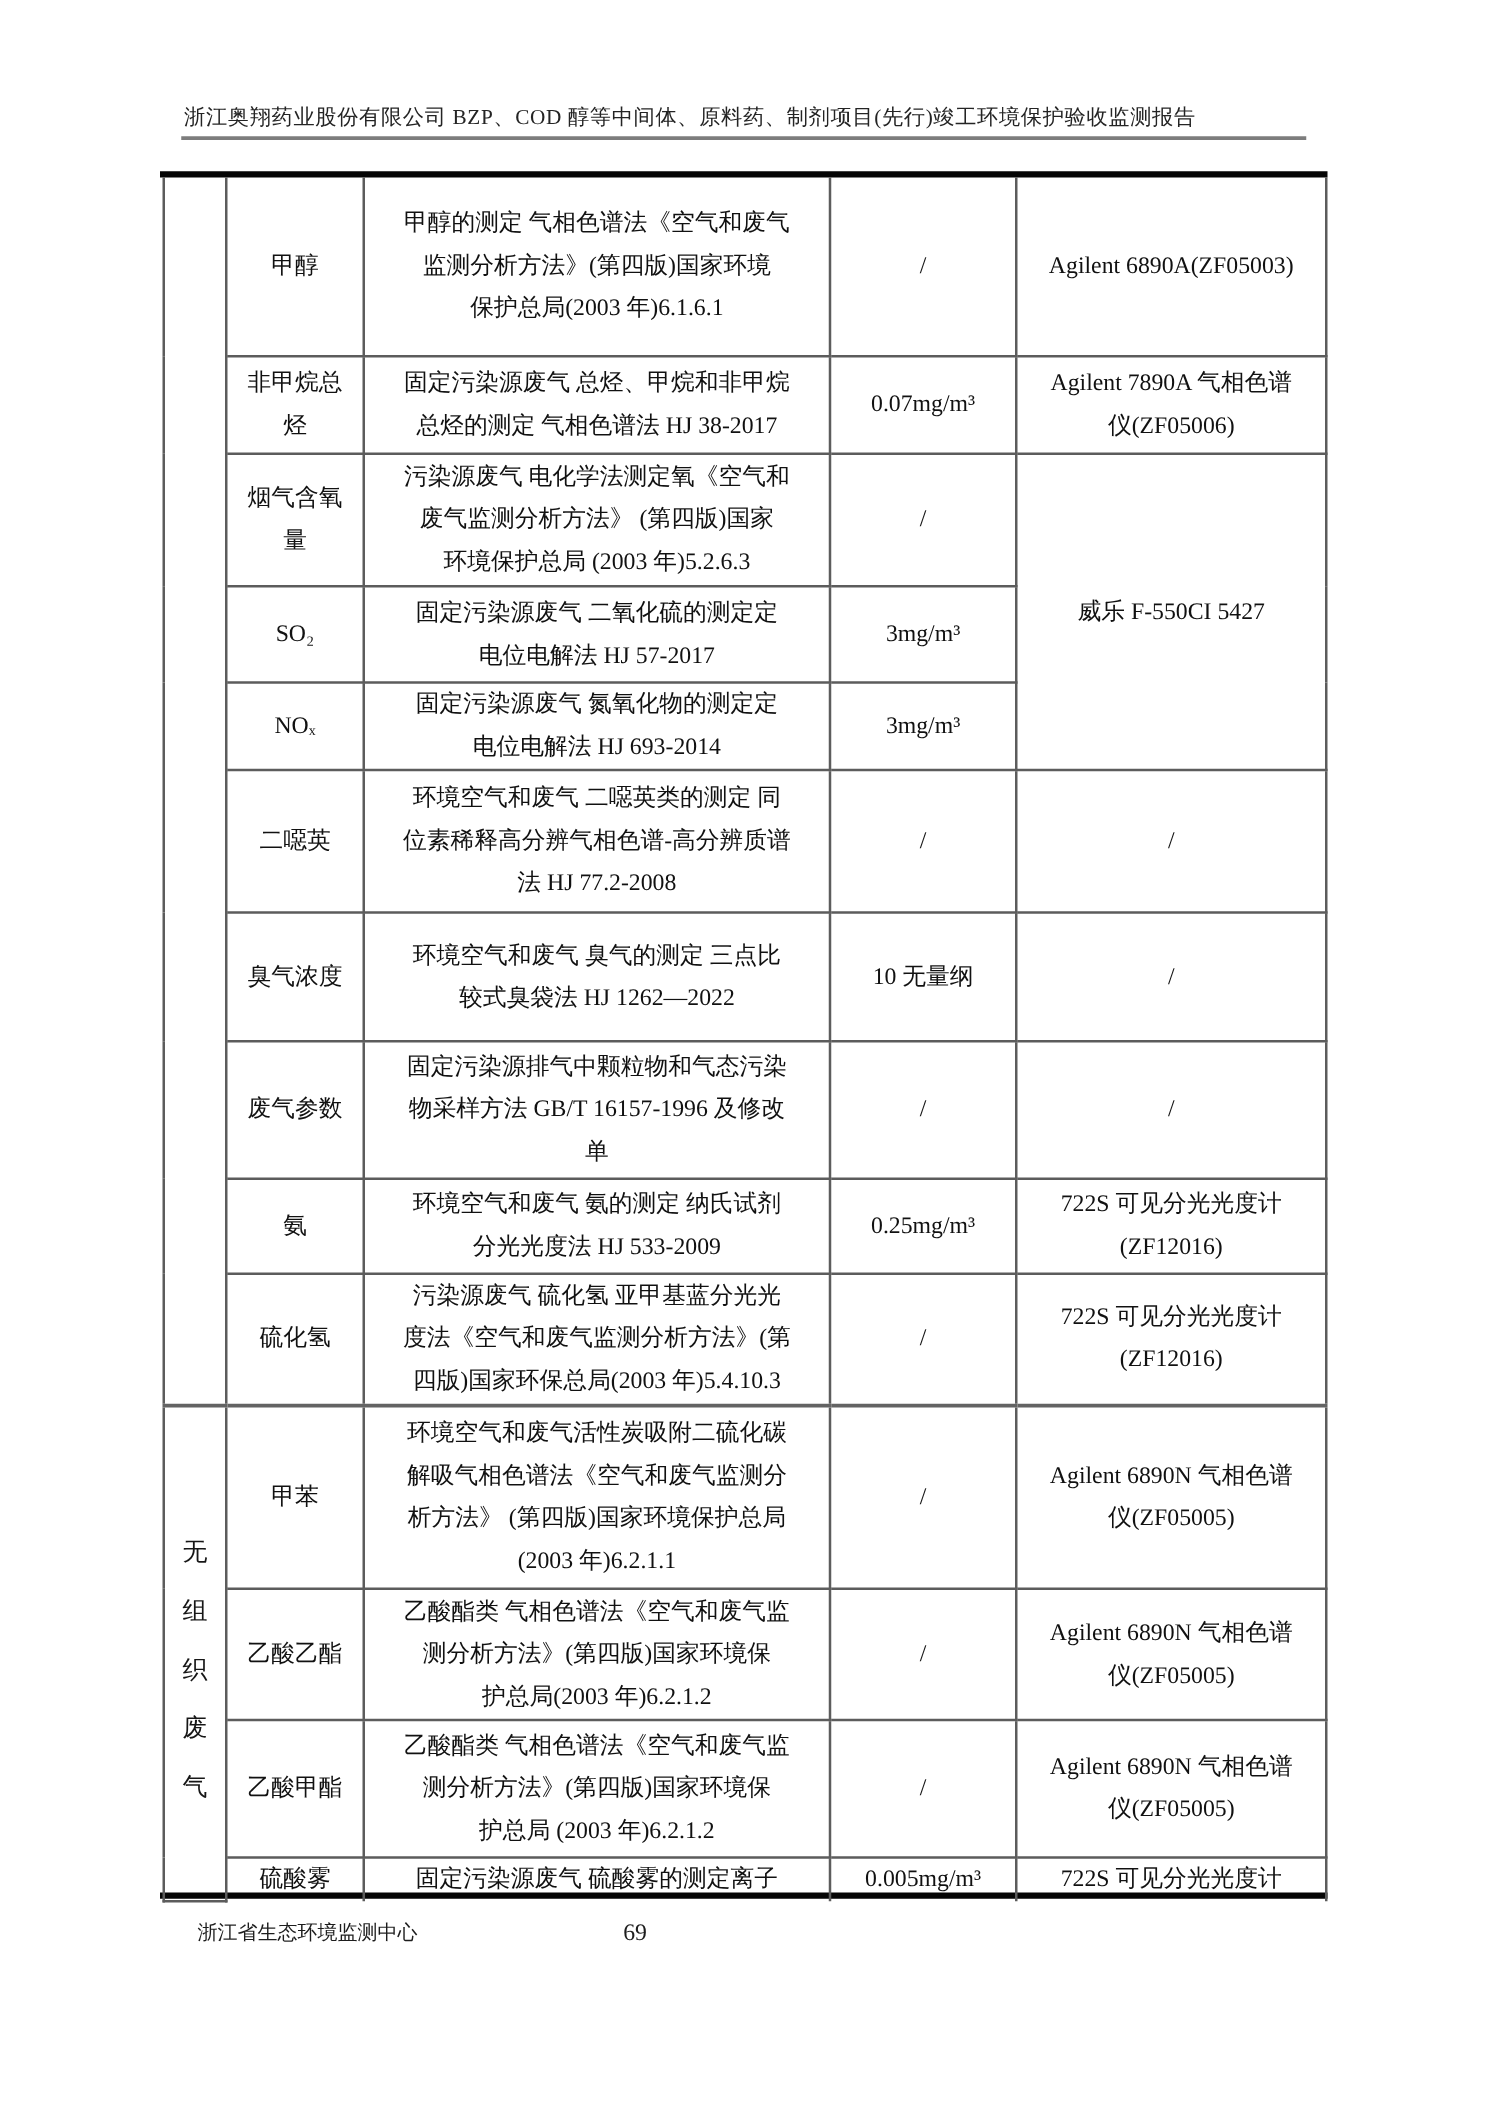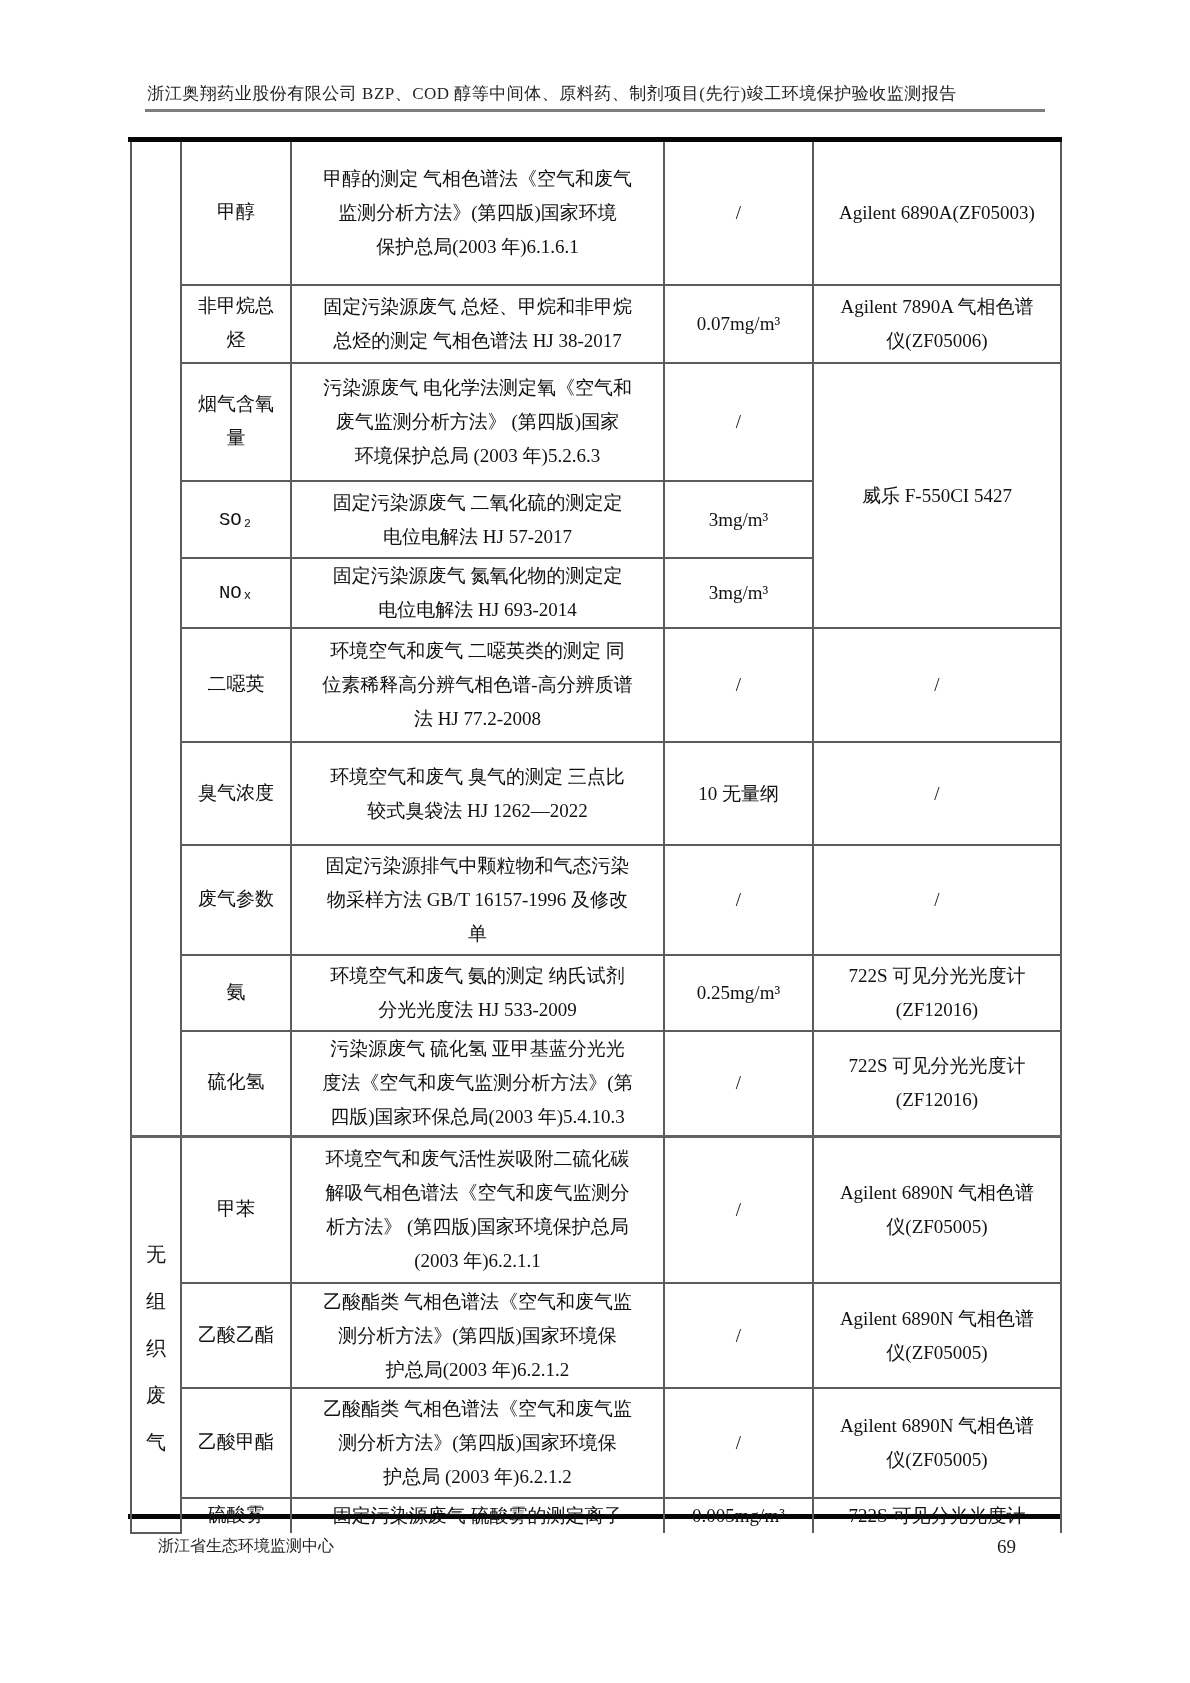--- a/index.html
+++ b/index.html
@@ -28,40 +28,40 @@
     border-collapse:collapse;table-layout:fixed;
     font-size:19px;color:#111;
   }
   table.monitor td{
     border:2px solid #5c5c5c;
     vertical-align:middle;text-align:center;
     padding:0 4px;overflow:hidden;
     line-height:34px;
   }
   td.cat{border-left:none;width:50px;padding:0 2px;}
-  td.poll{width:110px;white-space:pre-line;line-height:31px;font-family:Liberation Mono, monospace;}
+  td.poll{width:110px;white-space:pre-line;line-height:31px;}
   td.method{width:373px;white-space:pre-line;line-height:35px;padding:0 9px;}
   td.limit{width:149px;}
   td.instr{width:248px;border-right:none;white-space:pre-line;line-height:36px;padding:0 6px;}
   tr.first td{border-top:none;}
   tr.last td{border-bottom:none;}
   tr.section-start td{border-top:3px solid #636363;margin-left:28px;}
   td.cat-top{border-bottom:3px solid #636363;}
   td.cat-vertical{
     vertical-align:top;
   }
   .vertical-label{
     margin:28px auto 0 auto;width:24px;
     line-height:47px;font-size:20px;letter-spacing:0;
     word-break:break-all;text-align:center;color:#161616;
   }
 
   
   .footer-org{position:absolute;top:1536px;left:158px;font-size:16px;color:#1d1d1d;}
-  .footer-page{position:absolute;top:1536px;left:0;width:1016px;text-align:right;font-size:19px;color:#1d1d1d;}
+  .footer-page{position:absolute;top:1536px;left:0;width:1016px;text-align:center;font-size:19px;color:#1d1d1d;}
 </style>
 </head>
 <body>
 
 <div class="page">
 
   <div class="header-title">浙江奥翔药业股份有限公司 BZP、COD 醇等中间体、原料药、制剂项目(先行)竣工环境保护验收监测报告</div>
   <div class="header-rule"></div>
 
   <div class="thick-line thick-top"></div>
@@ -87,21 +87,21 @@
       </tr>
       <tr style="height:78px">
         <td class="poll">非甲烷总
 烃</td>
         <td class="method">固定污染源废气 总烃、甲烷和非甲烷
 总烃的测定 气相色谱法 HJ 38-2017</td>
         <td class="limit">0.07mg/m³</td>
         <td class="instr">Agilent 7890A 气相色谱
 仪(ZF05006)</td>
       </tr>
-      <tr style="height:118px">
+      <tr style="height:106px">
         <td class="poll">烟气含氧
 量</td>
         <td class="method">污染源废气 电化学法测定氧《空气和
 废气监测分析方法》 (第四版)国家
 环境保护总局 (2003 年)5.2.6.3</td>
         <td class="limit">/</td>
         <td class="instr" rowspan="3">威乐 F-550CI 5427</td>
       </tr>
       <tr style="height:77px">
         <td class="poll">SO₂</td>

